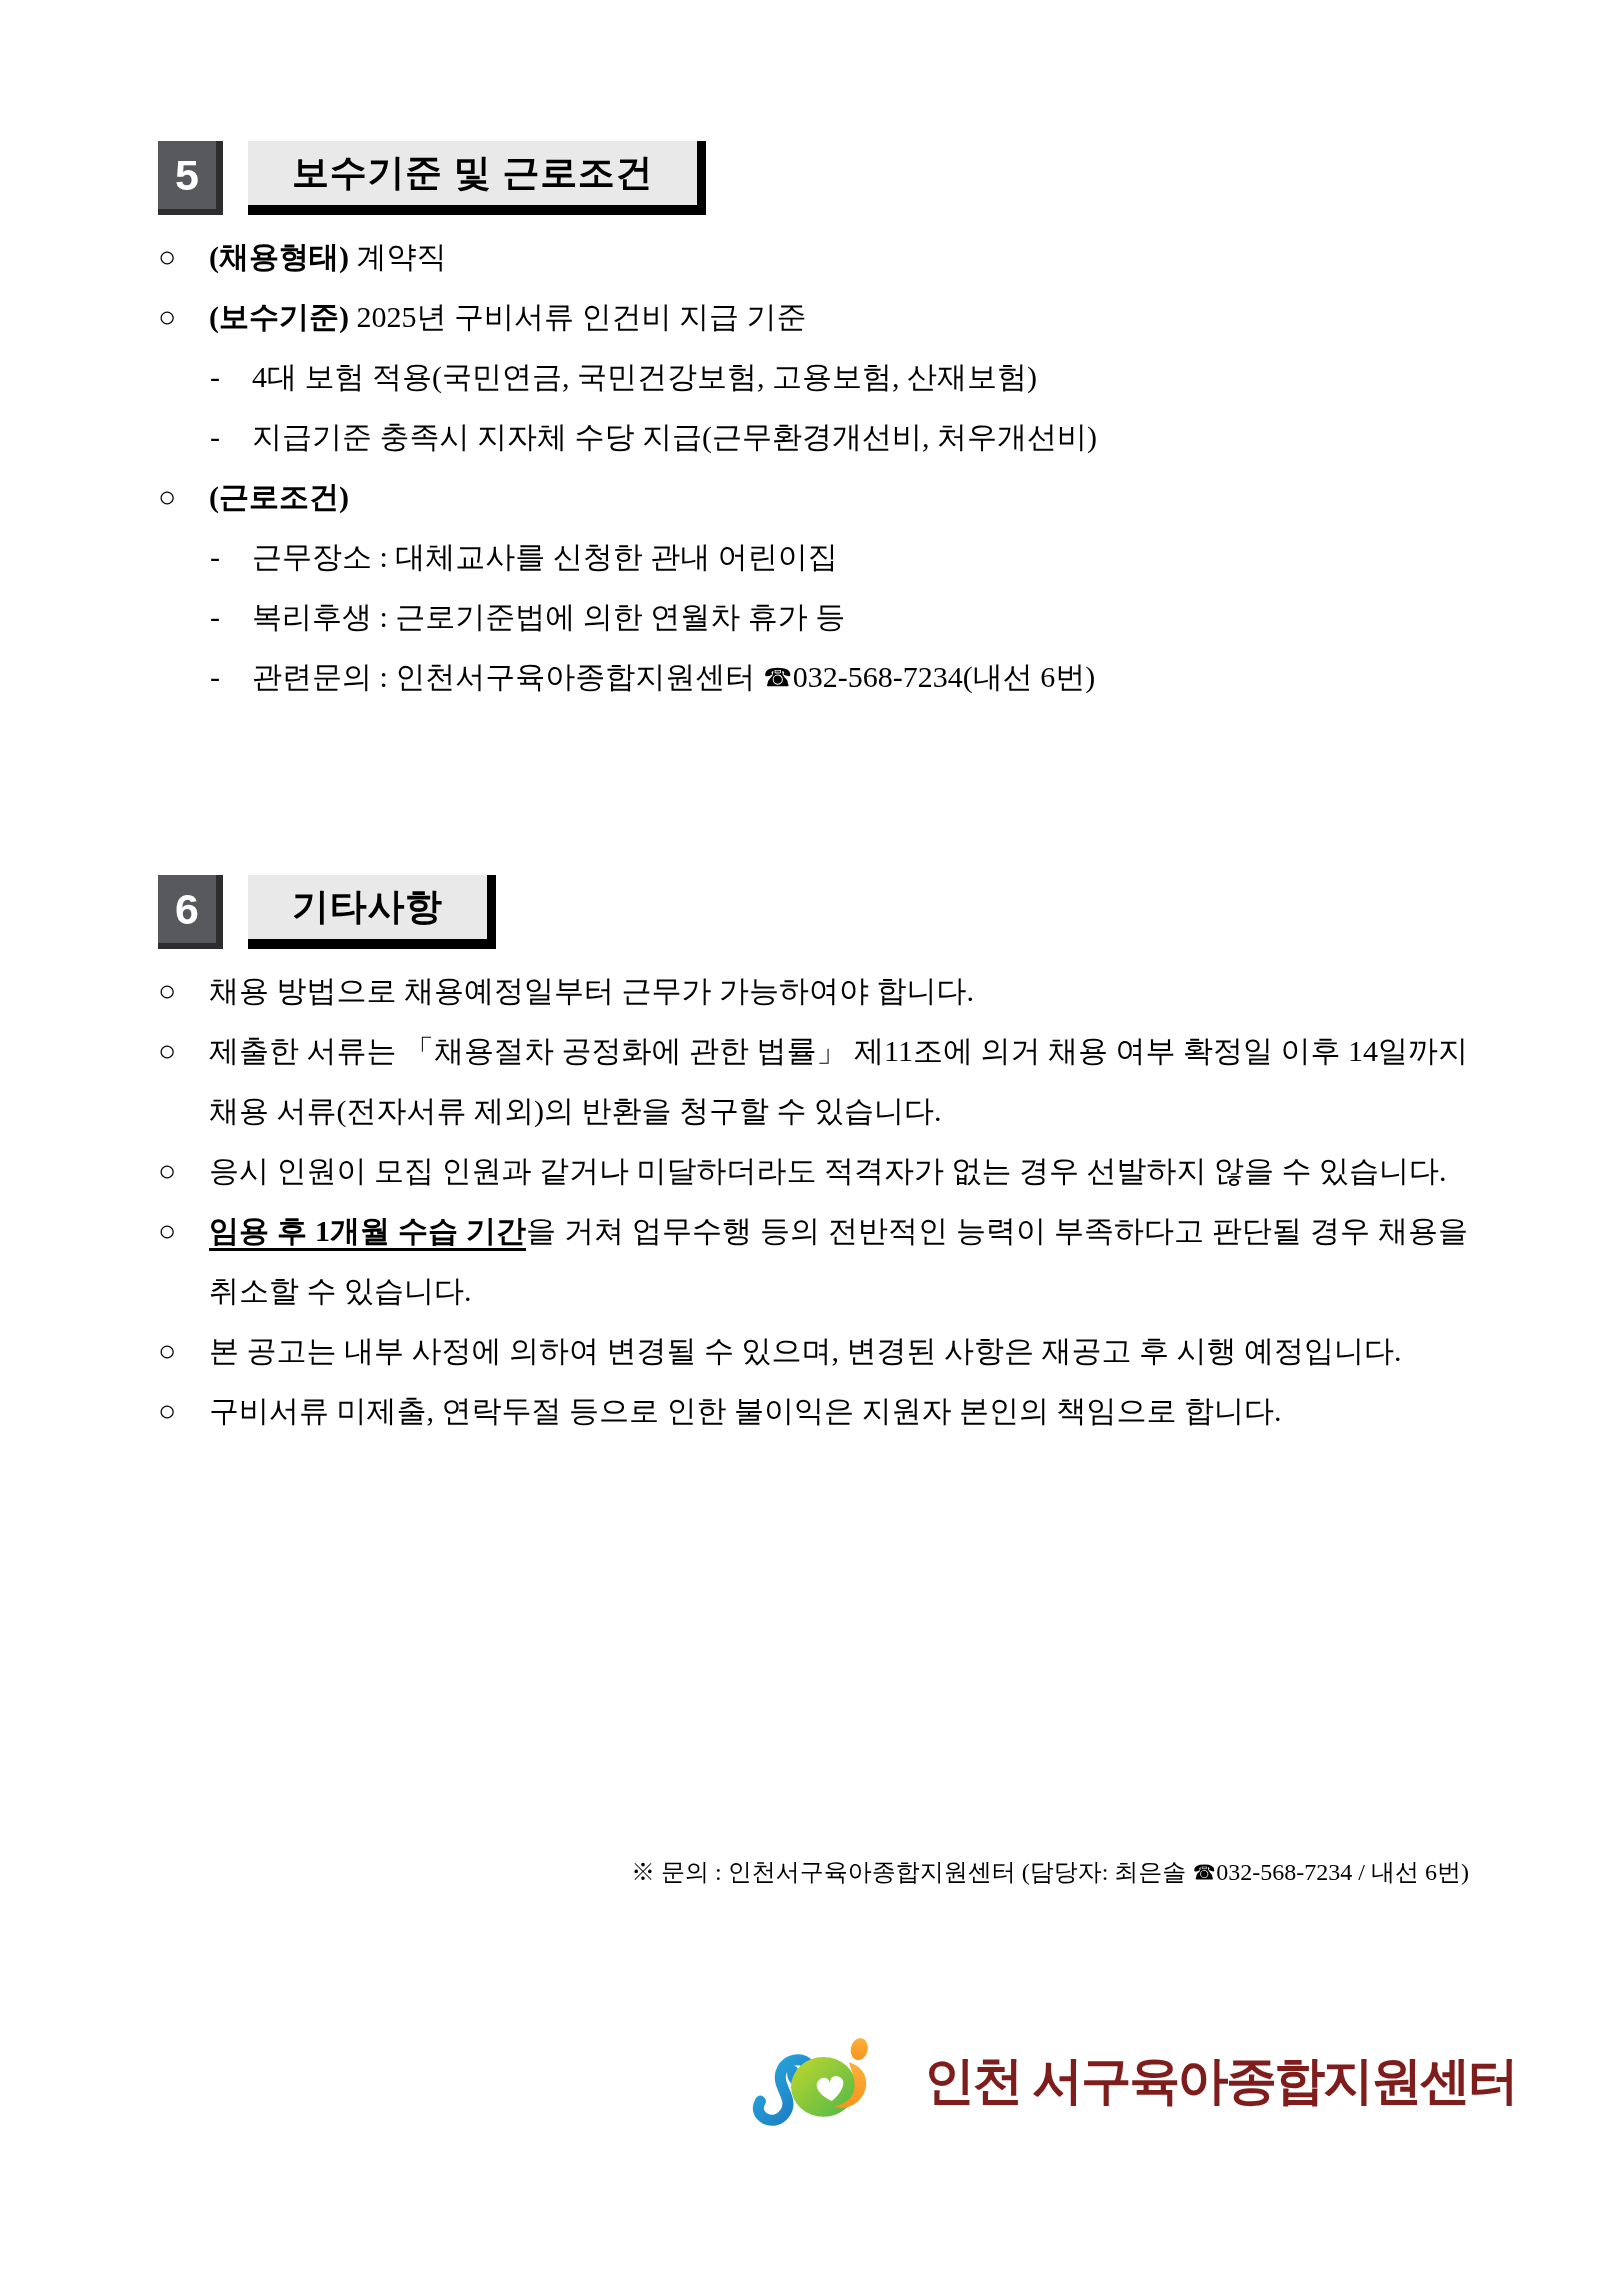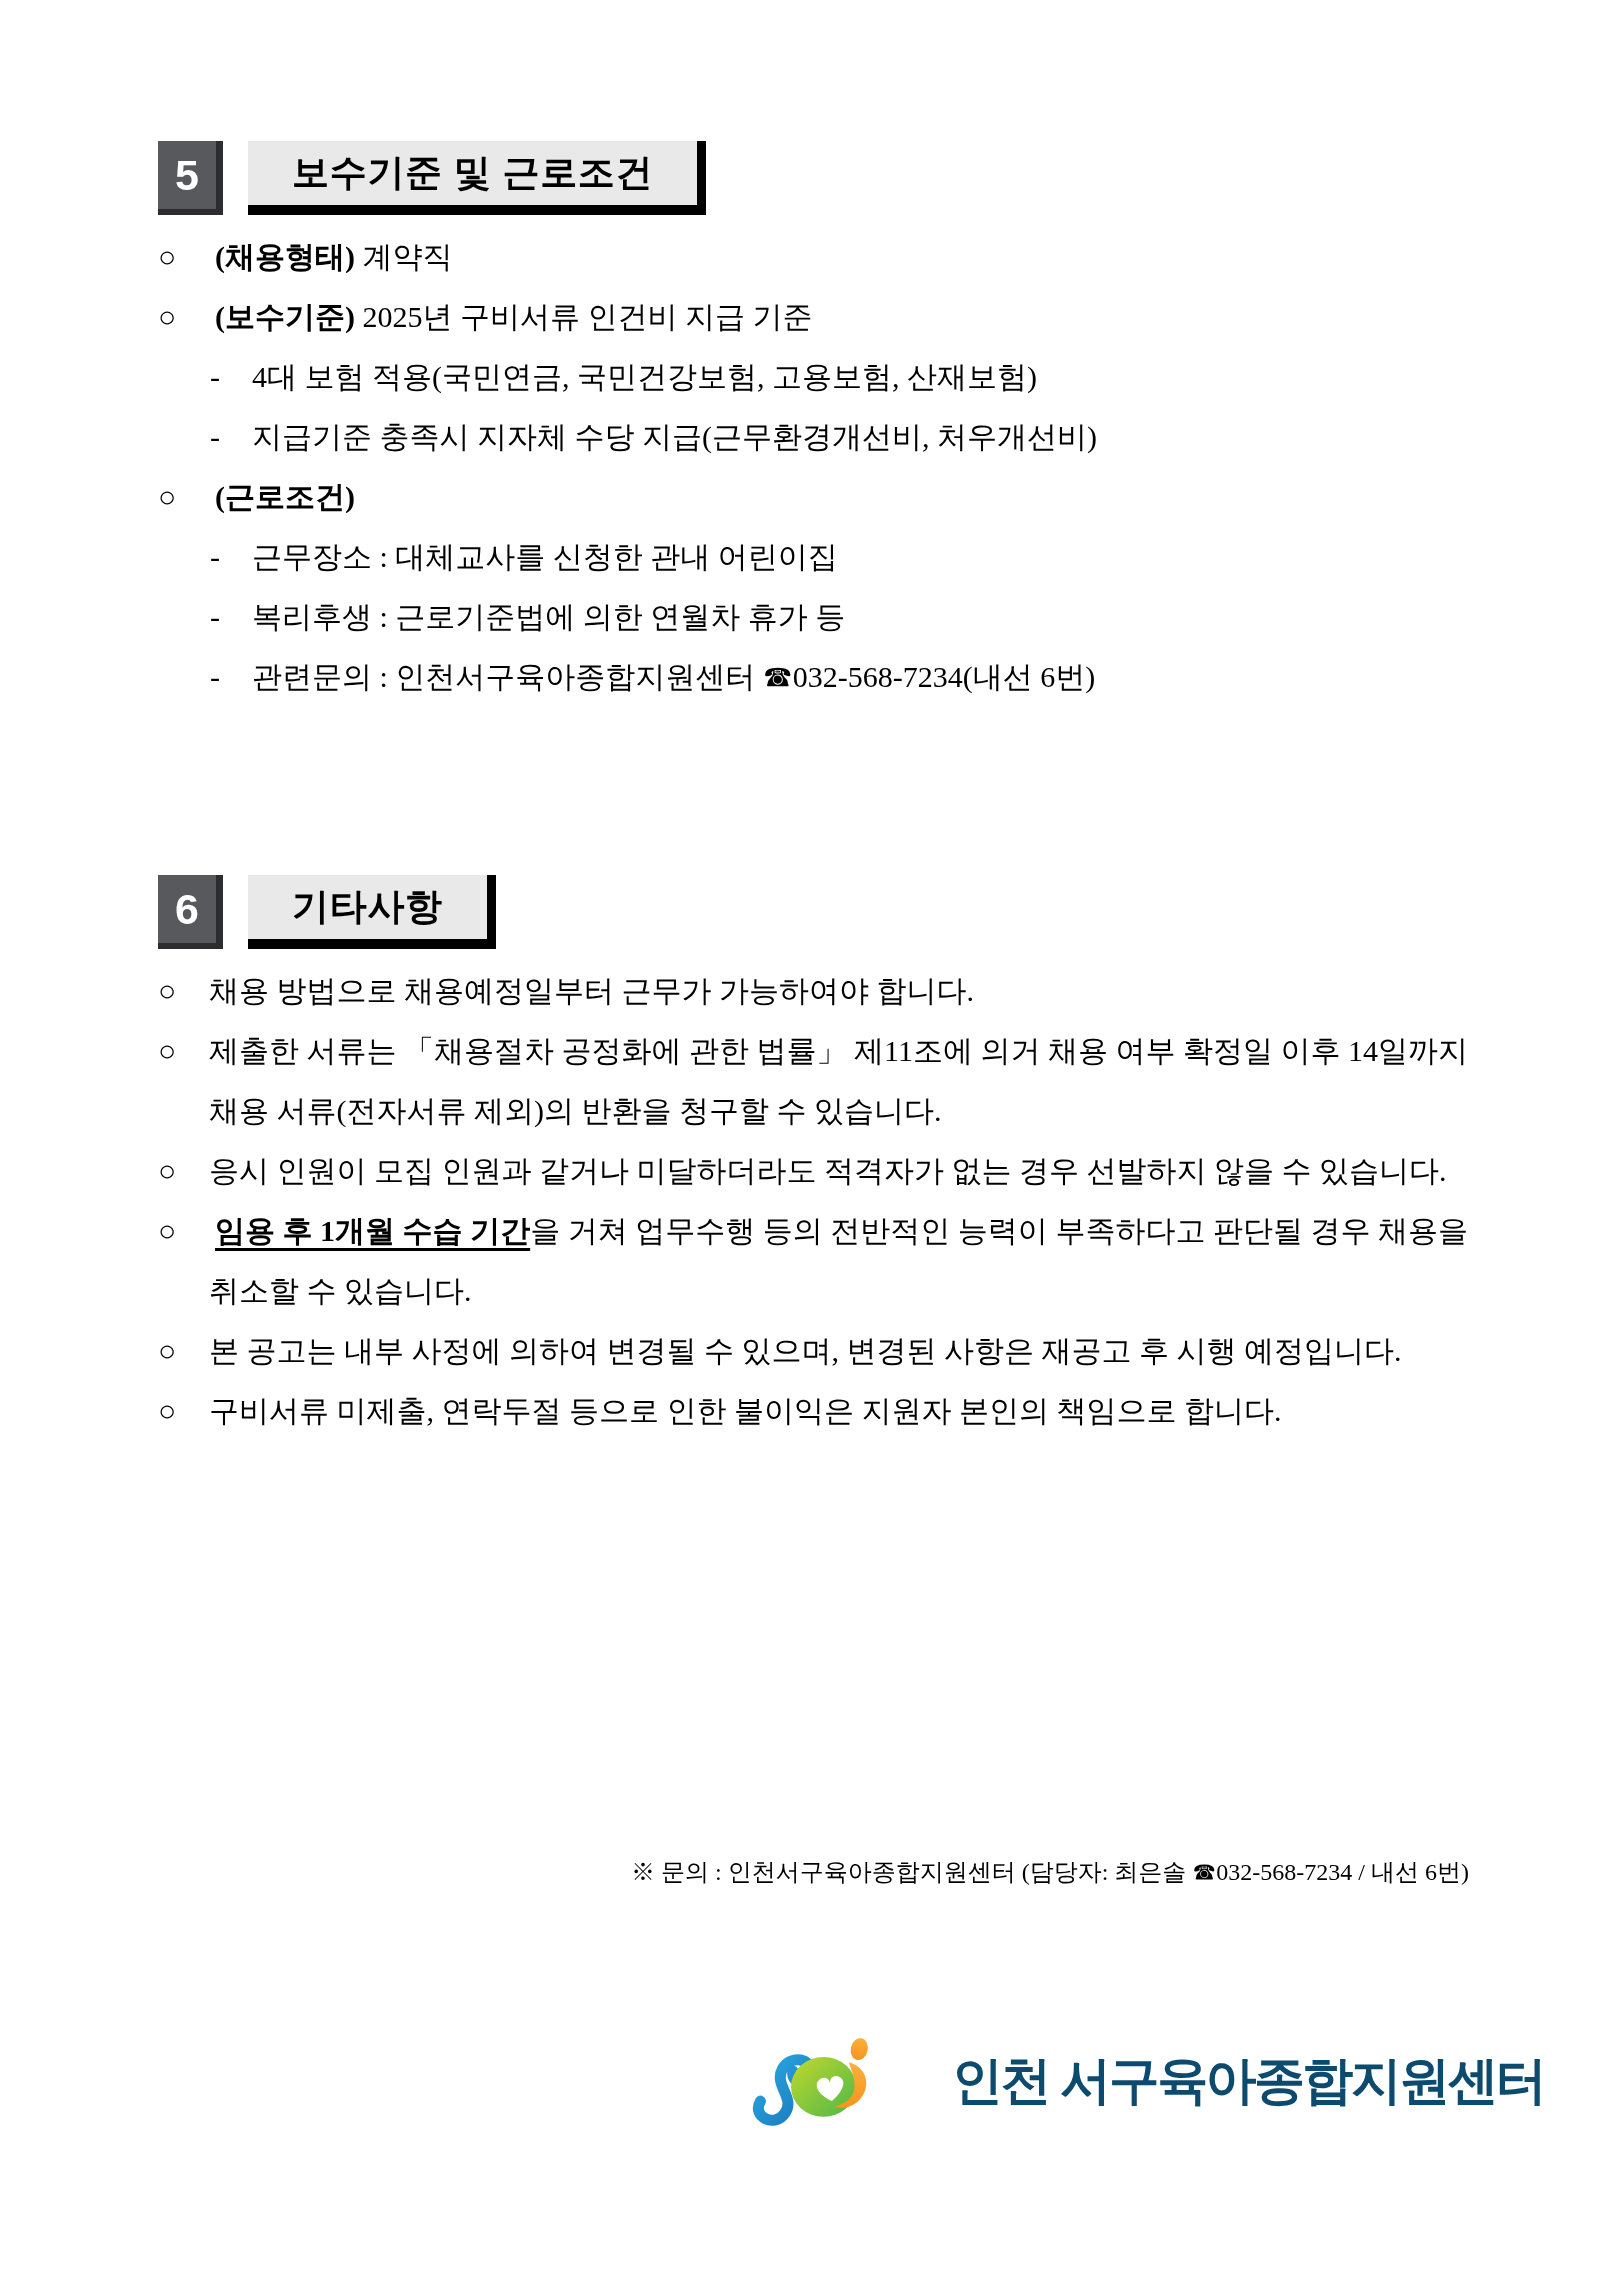--- a/index.html
+++ b/index.html
@@ -39,40 +39,39 @@
     margin-top:11.7px;
     font-size:30px;
     line-height:60px;
     text-align:justify;
     word-break:keep-all;
   }
   .item{padding-left:51px;text-indent:-51px;}
   .item .marker{display:inline-block;width:51px;text-indent:0;}
   .item.dash{margin-left:52px;padding-left:42px;text-indent:-42px;}
   .item.dash .marker{width:42px;}
-  .item b{font-weight:bold;margin-left:6px;}
+  .item b{font-weight:bold;}
   .item u b{font-weight:bold;}
   .item u{text-decoration:underline;text-decoration-thickness:2.6px;text-underline-offset:6.5px;}
   
   .contact-note{
     position:absolute;right:147px;top:1856px;
     font-size:24px;letter-spacing:0px;
     white-space:nowrap;
   }
   .footer-logo{
     position:absolute;top:2032px;left:750px;
     display:flex;align-items:center;gap:27px;
   }
   .logo-mark{width:147px;height:98px;}
   .logo-text{
     font-family:"Liberation Sans", sans-serif;
     font-size:51px;font-weight:600;
-    color:#0c4a6e;letter-spacing:-2.6px;
+    color:#7f1d1d;letter-spacing:-2.6px;
     white-space:nowrap;
-    margin-left:28px;
   }
 </style>
 </head>
 <body>
 
 <div class="page">
 
   <section class="section" style="top:141px;">
     <div class="sec-header">
       <div class="num-box">

